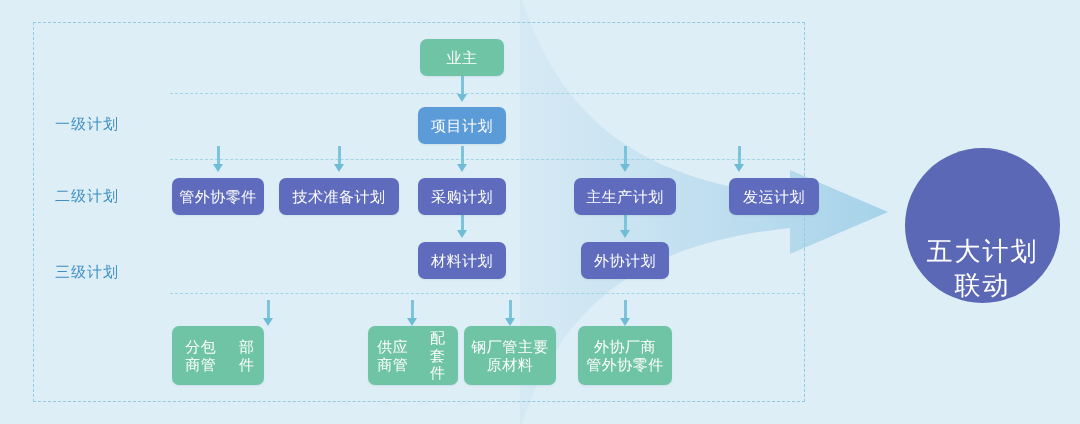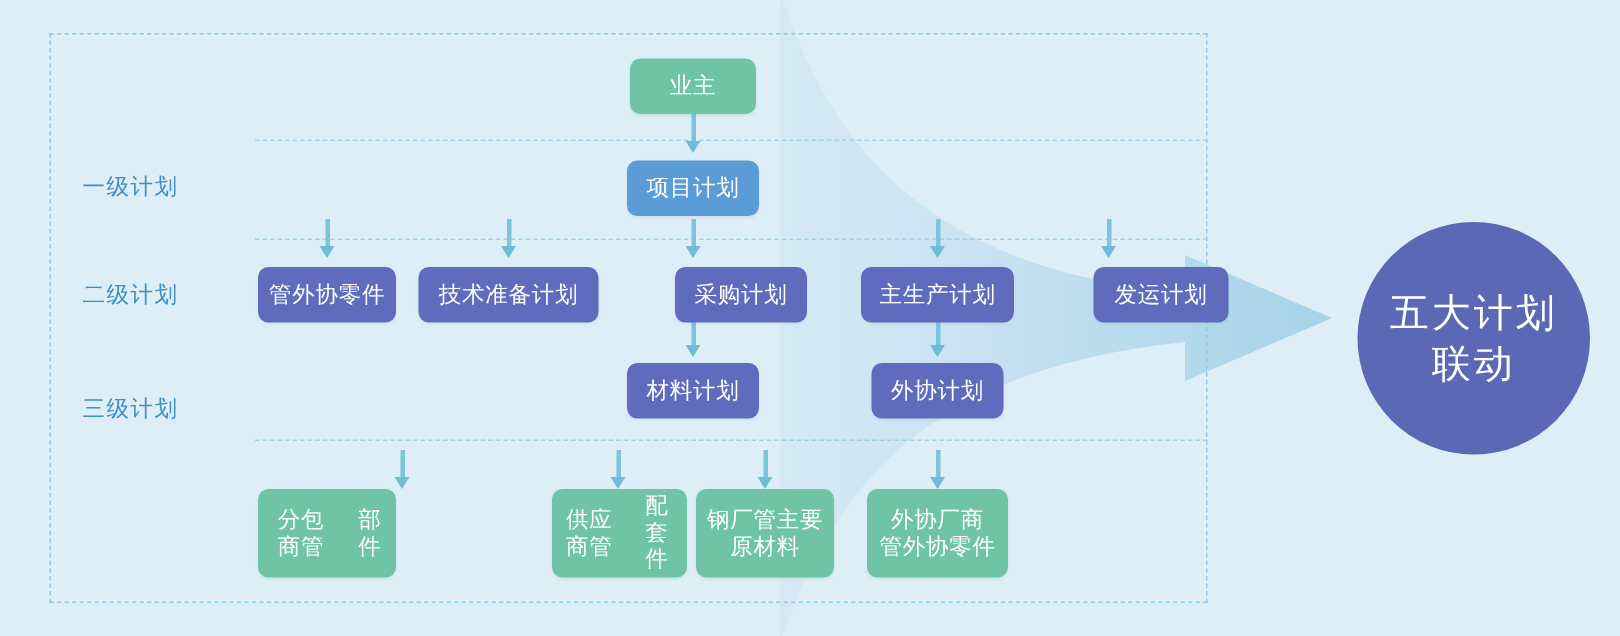--- a/index.html
+++ b/index.html
@@ -79,21 +79,21 @@
   }
 
   
   .circle{
     position:absolute;
     left:905px;top:148px;
     width:155px;height:155px;
     border-radius:50%;
     background:#5a68b5;
     color:#fff;
-    display:flex;align-items:center;justify-content:center;
+    display:flex;align-items:flex-end;justify-content:center;
     text-align:center;
     font-size:26px;
     line-height:1.30;
     letter-spacing:2px;
     z-index:6;
   }
 </style>
 </head>
 <body>
 
@@ -183,21 +183,21 @@
   <div class="node blue" style="left:418px;top:107px;width:88px;height:37px;">
     <span class="txt">项目计划</span>
   </div>
 
   <div class="node purple" style="left:172px;top:178px;width:92px;height:37px;">
     <span class="txt">管外协零件</span>
   </div>
   <div class="node purple" style="left:279px;top:178px;width:120px;height:37px;">
     <span class="txt">技术准备计划</span>
   </div>
-  <div class="node purple" style="left:418px;top:178px;width:88px;height:37px;margin-left:32px;">
+  <div class="node purple" style="left:418px;top:178px;width:88px;height:37px;">
     <span class="txt">采购计划</span>
   </div>
   <div class="node purple" style="left:574px;top:178px;width:102px;height:37px;">
     <span class="txt">主生产计划</span>
   </div>
   <div class="node purple" style="left:694px;top:178px;width:90px;height:37px;margin-left:35px;">
     <span class="txt">发运计划</span>
   </div>
 
   <div class="node purple" style="left:418px;top:242px;width:88px;height:37px;">

